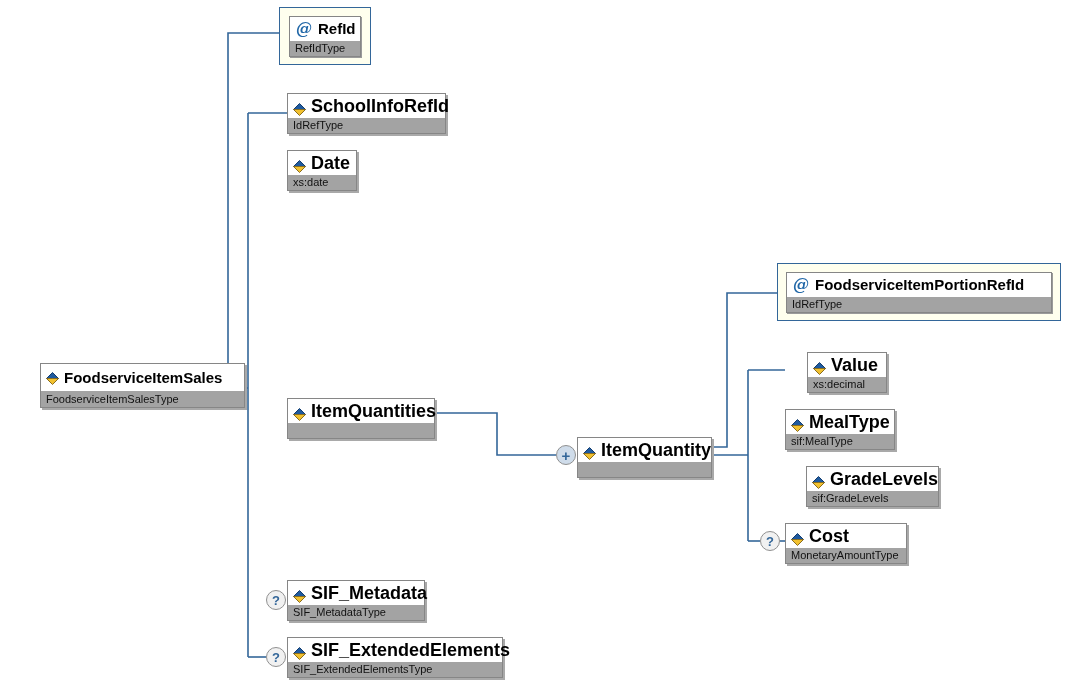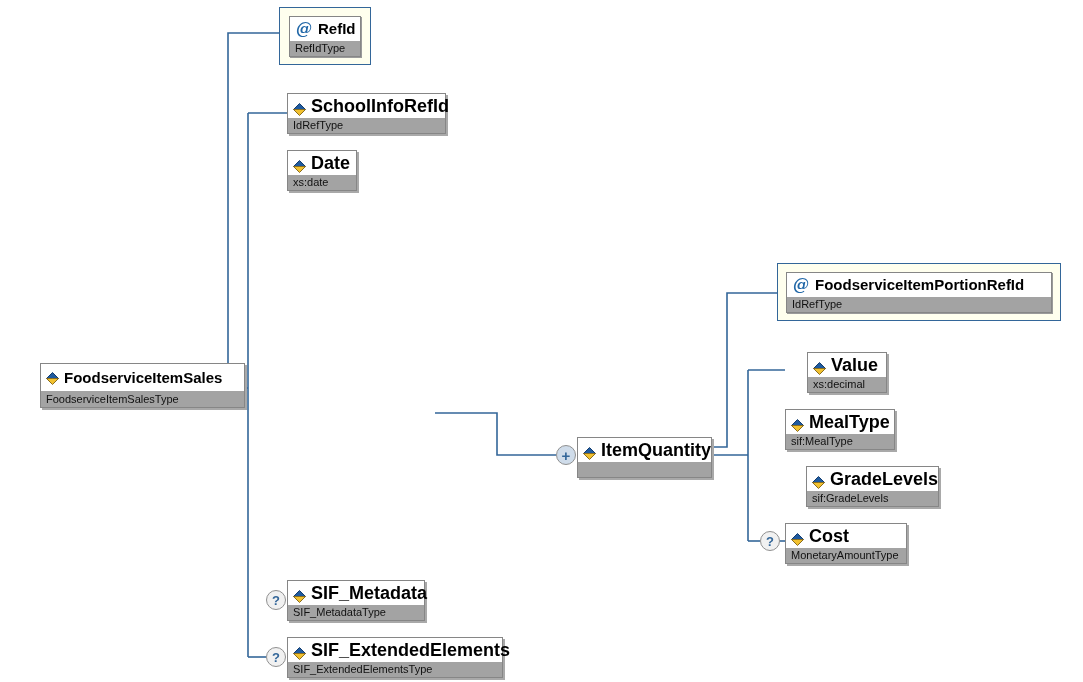--- a/index.html
+++ b/index.html
@@ -145,20 +145,32 @@
         <svg width="13" height="13" viewBox="0 0 13 13">
             <polygon points="6.5,0.5 12.5,6.5 6.5,6.5 0.5,6.5" fill="#1f5a9e" stroke="#123c6e" stroke-width="1"></polygon>
             <polygon points="0.5,6.5 6.5,6.5 12.5,6.5 6.5,12.5" fill="#f2c12e" stroke="#8a6d1f" stroke-width="1"></polygon>
           </svg>
       </span>
       <span>FoodserviceItemSales</span>
     </div>
     <div class="type-row">FoodserviceItemSalesType</div>
   </div>
 
+  <div class="node" style="left:287px;top:398px;width:148px;">
+    <div class="name-row">
+      <span class="el-icon">
+        <svg width="13" height="13" viewBox="0 0 13 13">
+            <polygon points="6.5,0.5 12.5,6.5 6.5,6.5 0.5,6.5" fill="#1f5a9e" stroke="#123c6e" stroke-width="1"></polygon>
+            <polygon points="0.5,6.5 6.5,6.5 12.5,6.5 6.5,12.5" fill="#f2c12e" stroke="#8a6d1f" stroke-width="1"></polygon>
+          </svg>
+      </span>
+      <span>ItemQuantities</span>
+    </div>
+    <div class="type-row"></div>
+  </div>
 
   <div class="occ repeat" style="left:556px;top:445px;">+</div>
 
   <div class="node" style="left:577px;top:437px;width:135px;">
     <div class="name-row">
       <span class="el-icon">
         <svg width="13" height="13" viewBox="0 0 13 13">
             <polygon points="6.5,0.5 12.5,6.5 6.5,6.5 0.5,6.5" fill="#1f5a9e" stroke="#123c6e" stroke-width="1"></polygon>
             <polygon points="0.5,6.5 6.5,6.5 12.5,6.5 6.5,12.5" fill="#f2c12e" stroke="#8a6d1f" stroke-width="1"></polygon>
           </svg>

